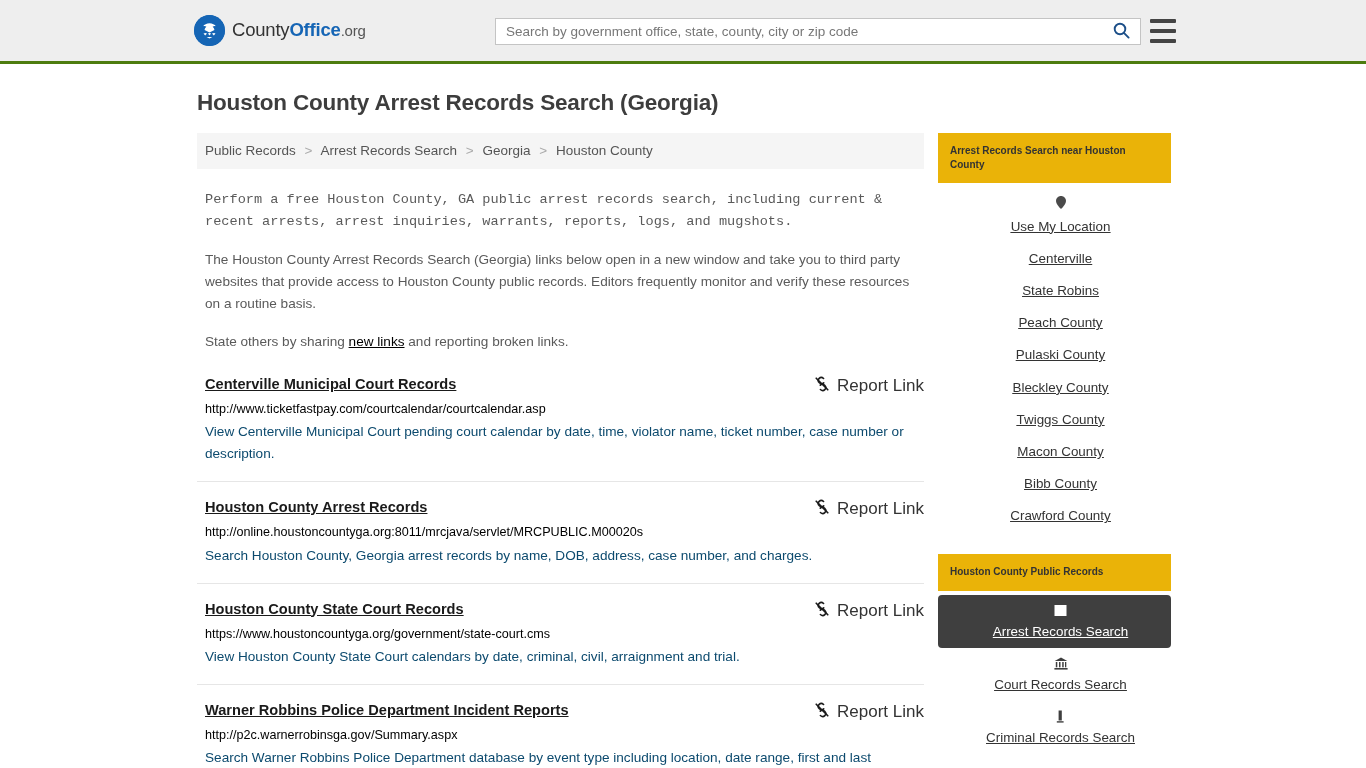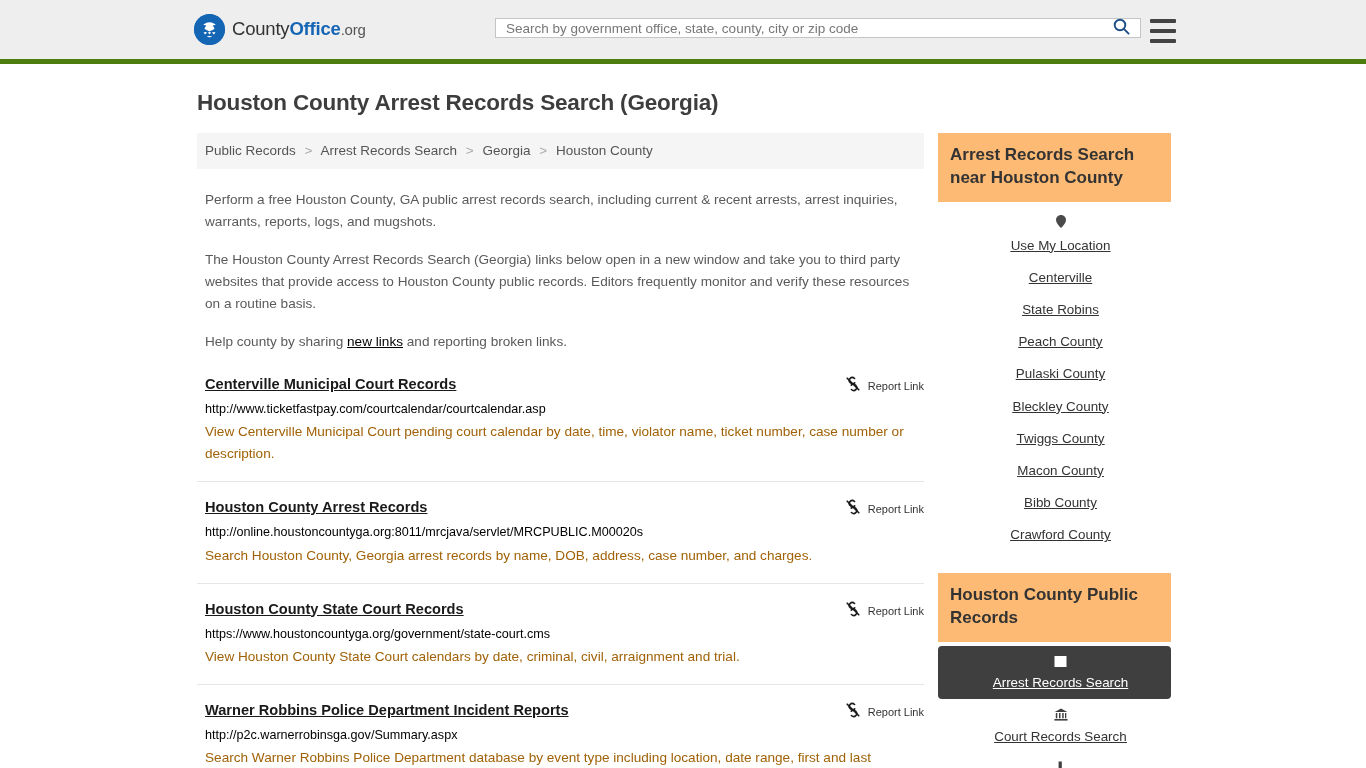--- a/index.html
+++ b/index.html
@@ -10,21 +10,21 @@
     overflow: hidden;
     background: #ffffff;
     font-family: "Liberation Sans", sans-serif;
     -webkit-font-smoothing: antialiased;
   }
 
   
   .site-header {
     height: 64px;
     background: #eeeeee;
-    border-bottom: 5px solid #4d7c0f;
+    border-bottom: 3px solid #4d7c0f;
     display: flex;
     align-items: center;
     position: relative;
   }
   .brand {
     display: flex;
     align-items: center;
     margin-left: 194px;
     gap: 7px;
     text-decoration: none;
@@ -49,21 +49,21 @@
   }
   .bt-county { color: #333333; }
   .bt-office { color: #1565b5; font-weight: bold; }
   .bt-org { color: #555555; font-size: 15px; }
 
   .search-wrap {
     position: absolute;
     left: 495px;
     top: 18px;
     width: 646px;
-    height: 20px;
+    height: 27px;
     display: flex;
     align-items: stretch;
     background: #ffffff;
     border: 1px solid #c4c4c4;
   }
   .search-input {
     flex: 1 1 auto;
     border: 0;
     outline: none;
     background: transparent;
@@ -146,21 +146,21 @@
   .breadcrumb .current { color: #555555; }
 
   
   .intro p {
     font-size: 13.6px;
     color: #5a5a5a;
     line-height: 1.62;
     margin: 16px 0 0 8px;
     max-width: 706px;
   }
-  .intro p.first { margin-top: 20px; }
+  .intro p.first { margin-top: 20px; font-family: Liberation Mono, monospace; }
   .intro a.inline-link {
     color: #000000;
     text-decoration: underline;
   }
 
   
   .results { margin-top: 22px; }
   .result {
     padding: 0 0 16px 8px;
     border-bottom: 1px solid #e6e6e6;
@@ -183,45 +183,45 @@
   }
   .report-link {
     display: flex;
     align-items: center;
     gap: 7px;
     flex: 0 0 auto;
     cursor: pointer;
     padding-top: 1px;
   }
   .report-link-label {
-    font-size: 11px;
+    font-size: 17px;
     color: #333333;
     white-space: nowrap;
   }
   .result-url {
     font-size: 12.6px;
     color: #000000;
     margin-top: 5px;
     line-height: 1.3;
     word-break: break-all;
   }
   .result-desc {
     font-size: 13.6px;
-    color: #a16207;
+    color: #0c4a6e;
     line-height: 1.62;
     margin-top: 4px;
     max-width: 706px;
   }
 
   
   .side-panel { margin-bottom: 0; }
   .side-head {
-    background: #fdba74;
+    background: #eab308;
     padding: 11px 12px 12px 12px;
-    font-size: 17px;
+    font-size: 10px;
     font-weight: bold;
     color: #333333;
     line-height: 1.35;
   }
   .side-links { padding: 4px 0 0 0; }
   .side-link {
     display: flex;
     align-items: center;
     gap: 7px;
     padding: 8.6px 0 8.6px 12px;
@@ -291,21 +291,21 @@
         <a href="#">Arrest Records Search</a>
         <span class="sep">&gt;</span>
         <a href="#">Georgia</a>
         <span class="sep">&gt;</span>
         <span class="current">Houston County</span>
       </nav>
 
       <div class="intro">
         <p class="first">Perform a free Houston County, GA public arrest records search, including current &amp; recent arrests, arrest inquiries, warrants, reports, logs, and mugshots.</p>
         <p>The Houston County Arrest Records Search (Georgia) links below open in a new window and take you to third party websites that provide access to Houston County public records. Editors frequently monitor and verify these resources on a routine basis.</p>
-        <p><span>Help county by sharing </span><a class="inline-link" href="#">new links</a><span> and reporting broken links.</span></p>
+        <p><span>State others by sharing </span><a class="inline-link" href="#">new links</a><span> and reporting broken links.</span></p>
       </div>
 
       <div class="results">
 
         <div class="result">
           <div class="result-head">
             <a class="result-title" href="#">Centerville Municipal Court Records</a>
             <span class="report-link">
               <span>
                 <svg width="16" height="16" viewBox="0 0 16 16" aria-hidden="true">

